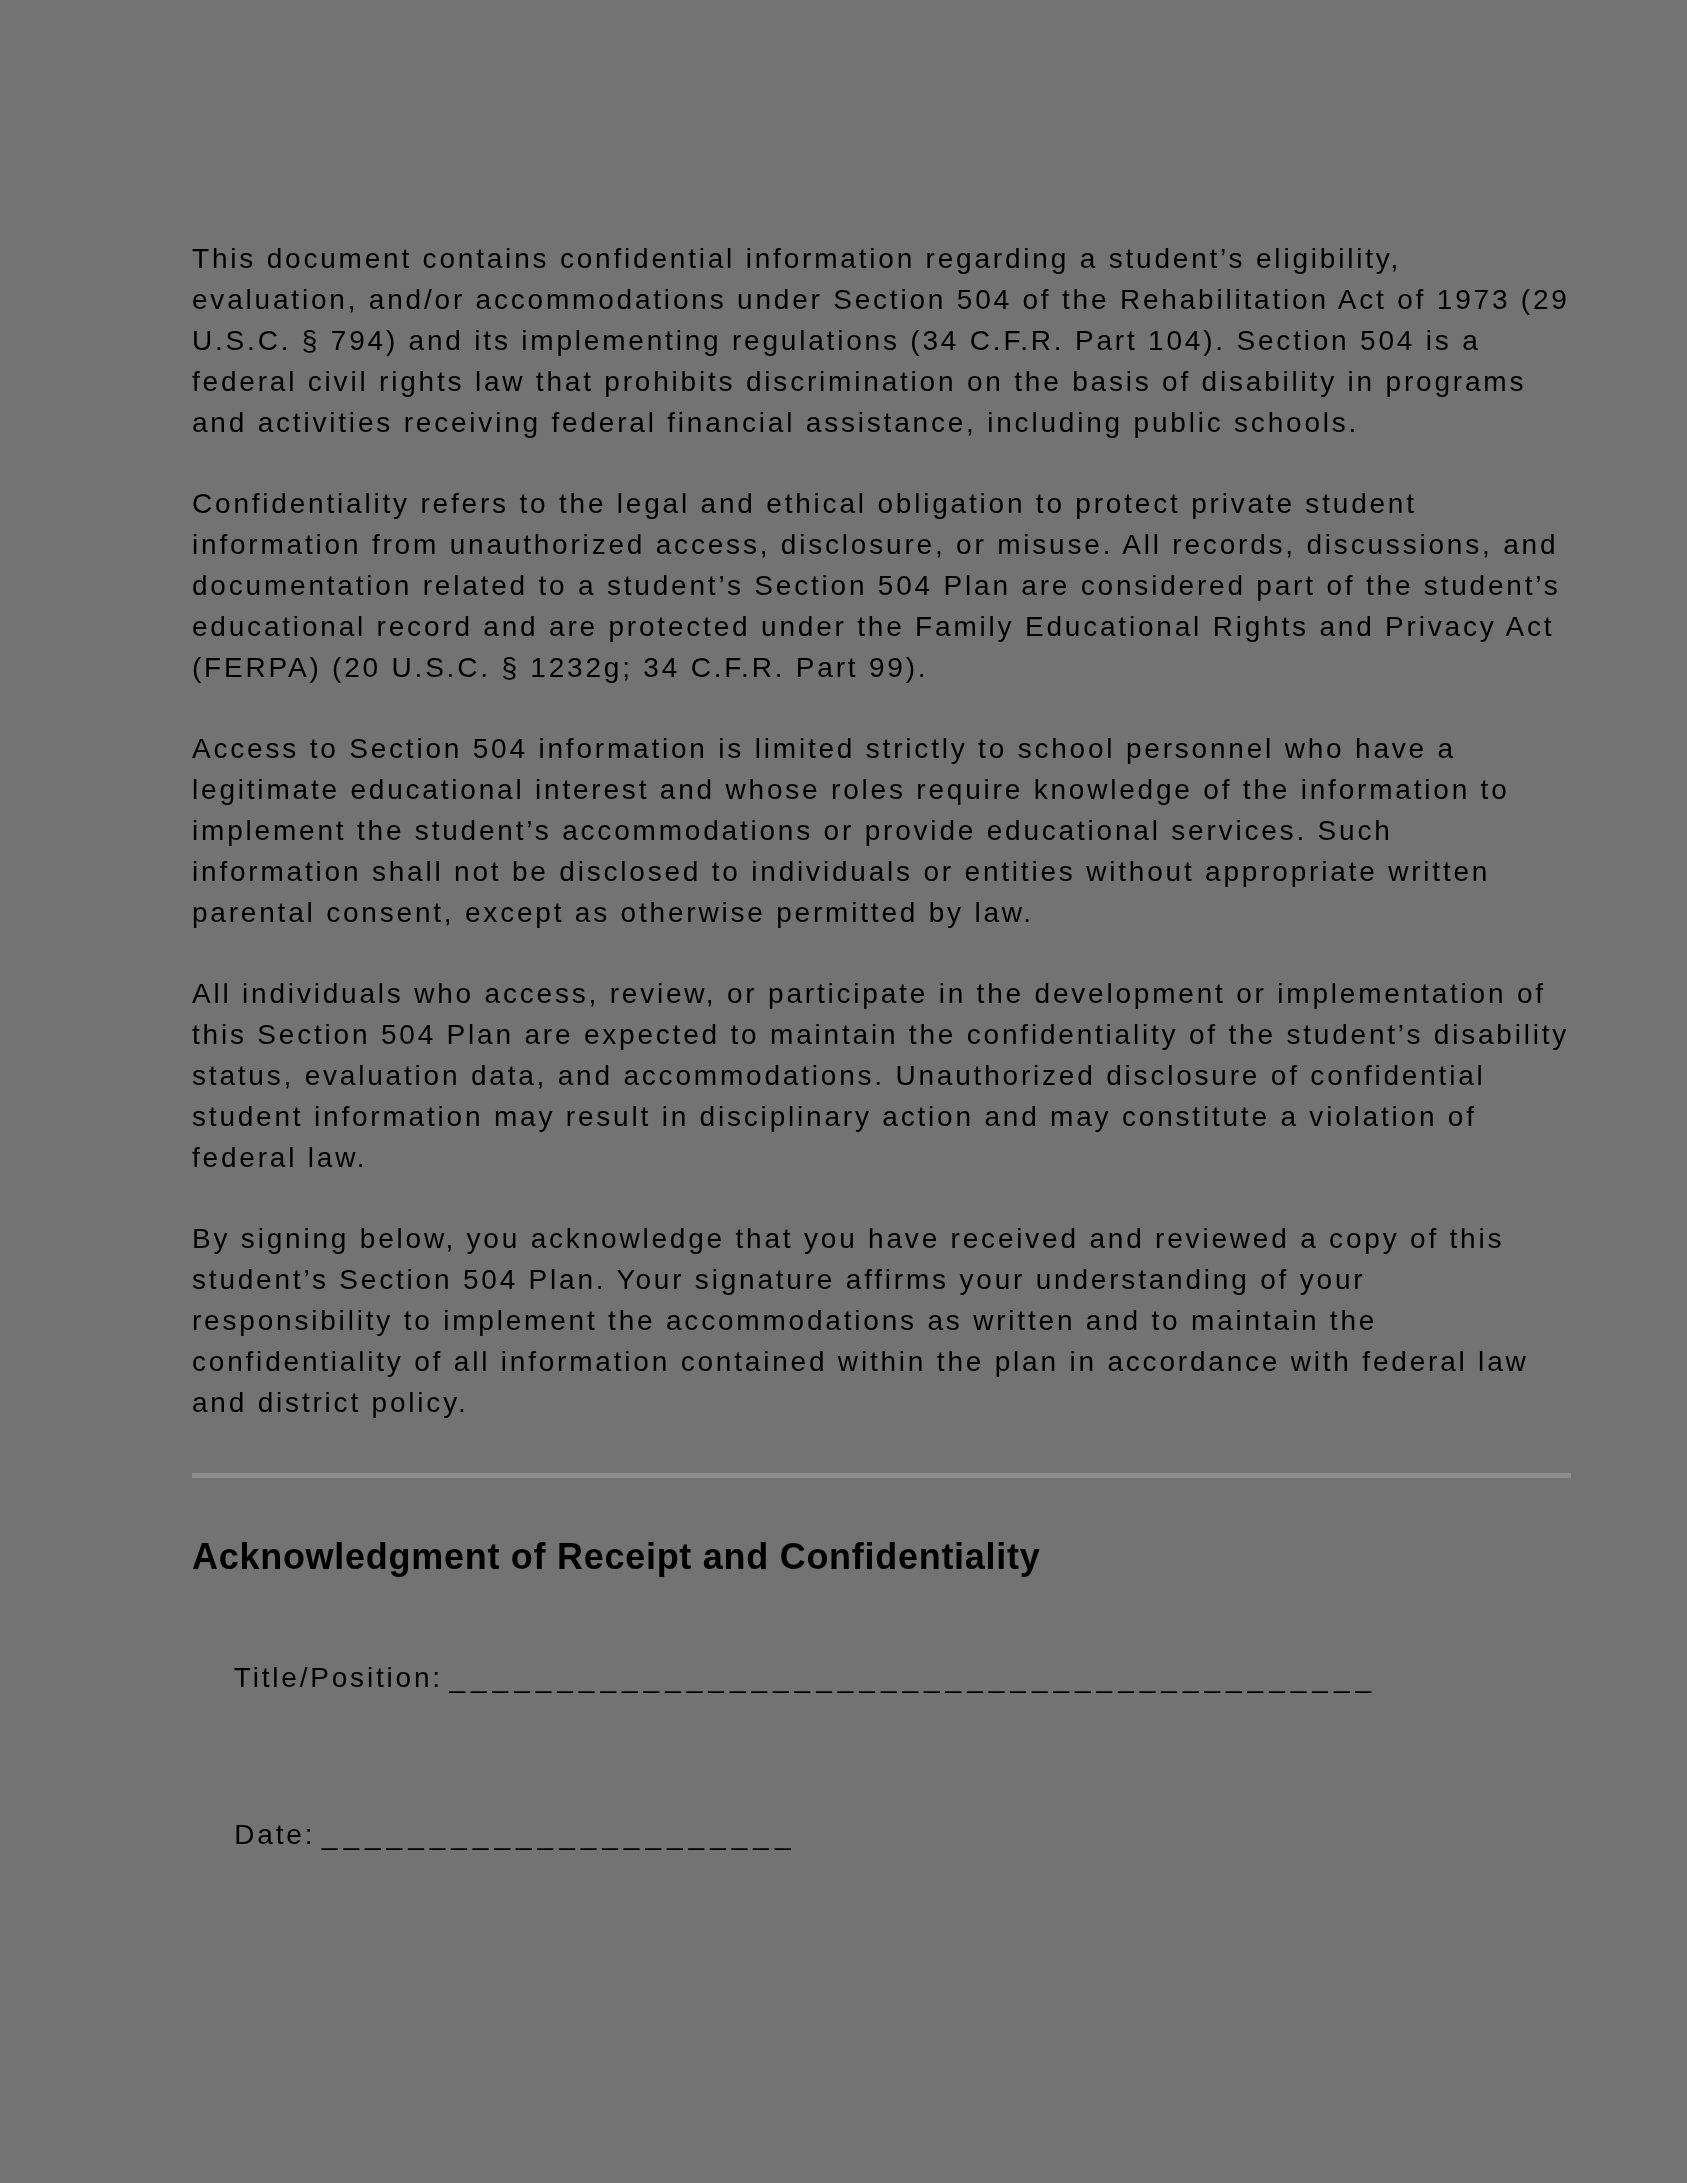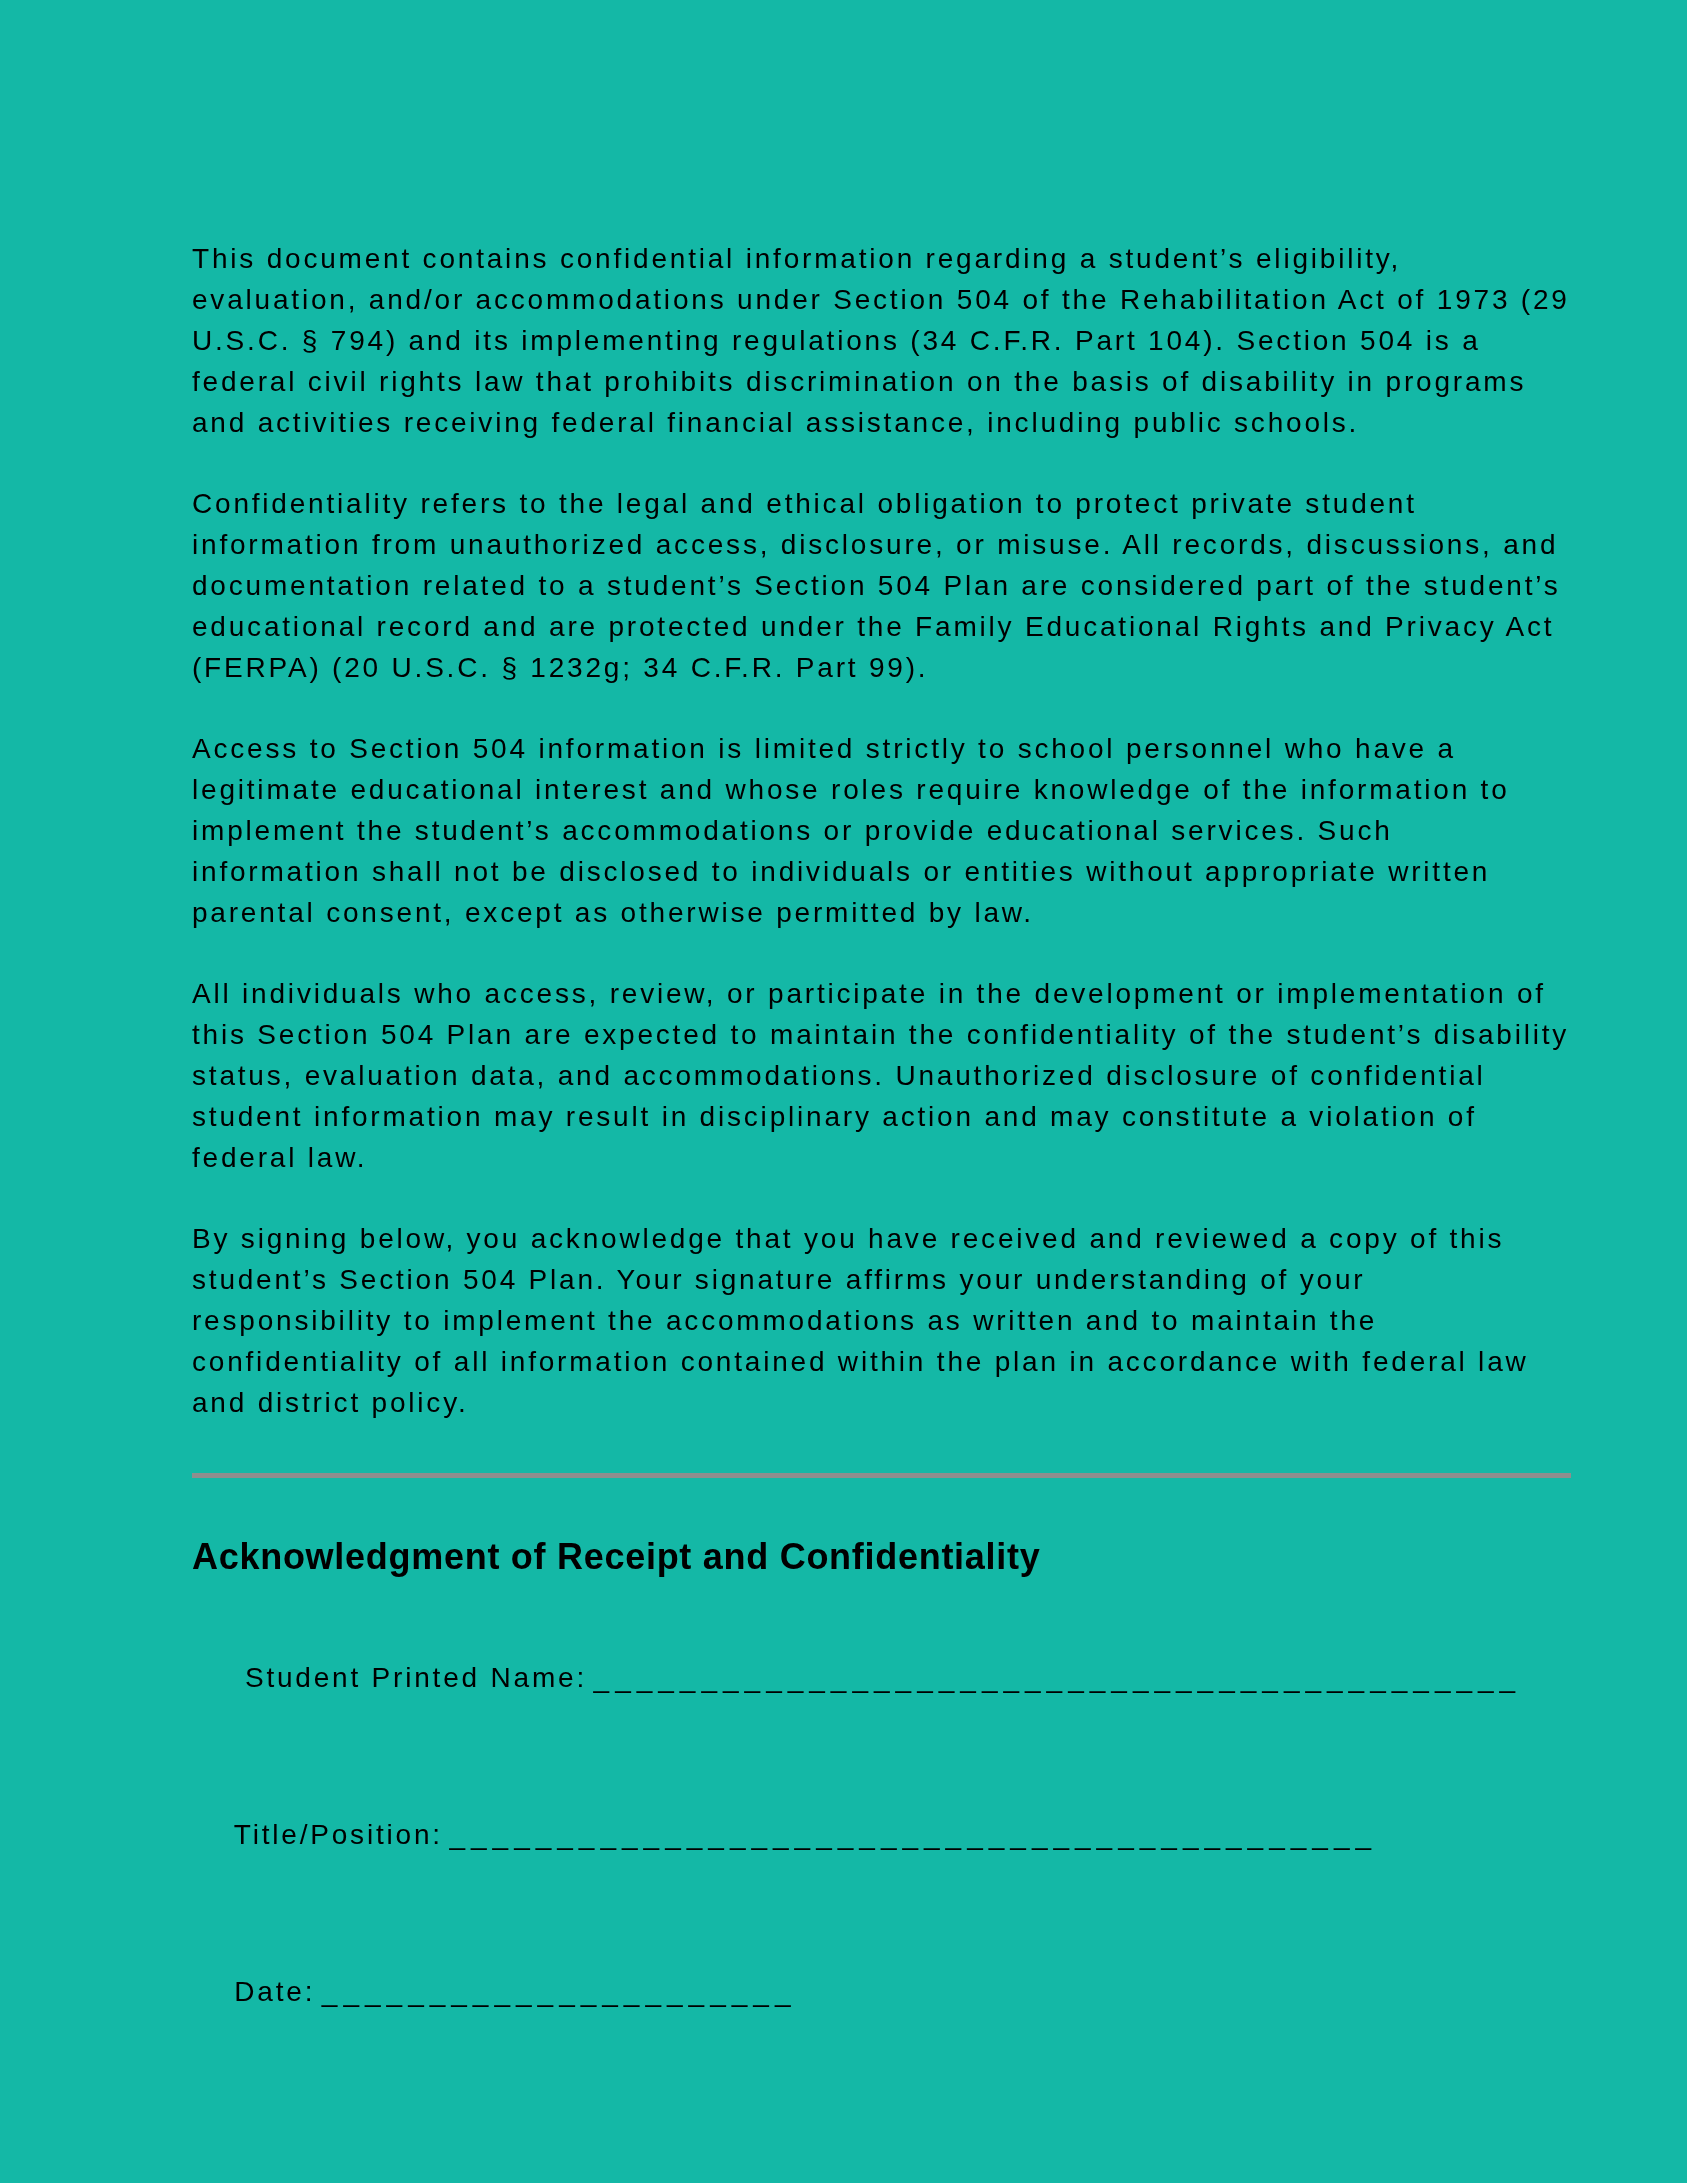--- a/index.html
+++ b/index.html
@@ -5,21 +5,21 @@
 <style>
   html, body {
     margin: 0;
     padding: 0;
     background: #ffffff;
   }
   .page {
     position: relative;
     width: 1687px;
     height: 2183px;
-    background: #14b8a6;
+    background: #737373;
     box-sizing: border-box;
     padding: 238px 116px 0 192px;
     font-family: "Liberation Sans", sans-serif;
     color: #000000;
     overflow: hidden;
   }
   .body-text p {
     margin: 0 0 40px 0;
     font-size: 28px;
     line-height: 41px;
@@ -66,23 +66,20 @@
     <p>Confidentiality refers to the legal and ethical obligation to protect private student information from unauthorized access, disclosure, or misuse. All records, discussions, and documentation related to a student’s Section 504 Plan are considered part of the student’s educational record and are protected under the Family Educational Rights and Privacy Act (FERPA) (20 U.S.C. § 1232g; 34 C.F.R. Part 99).</p>
     <p>Access to Section 504 information is limited strictly to school personnel who have a legitimate educational interest and whose roles require knowledge of the information to implement the student’s accommodations or provide educational services. Such information shall not be disclosed to individuals or entities without appropriate written parental consent, except as otherwise permitted by law.</p>
     <p>All individuals who access, review, or participate in the development or implementation of this Section 504 Plan are expected to maintain the confidentiality of the student’s disability status, evaluation data, and accommodations. Unauthorized disclosure of confidential student information may result in disciplinary action and may constitute a violation of federal law.</p>
     <p>By signing below, you acknowledge that you have received and reviewed a copy of this student’s Section 504 Plan. Your signature affirms your understanding of your responsibility to implement the accommodations as written and to maintain the confidentiality of all information contained within the plan in accordance with federal law and district policy.</p>
   </section>
 
   <hr class="divider">
 
   <h1 class="ack-heading">Acknowledgment of Receipt and Confidentiality</h1>
 
-  <div class="field">
-    <span class="label"> Student Printed Name:</span><span class="blank">___________________________________________</span>
-  </div>
 
 
   <div class="field">
     <span class="label">Title/Position:</span><span class="blank">___________________________________________</span>
   </div>
 
   <div class="field">
     <span class="label">Date:</span><span class="blank">______________________</span>
   </div>
 

